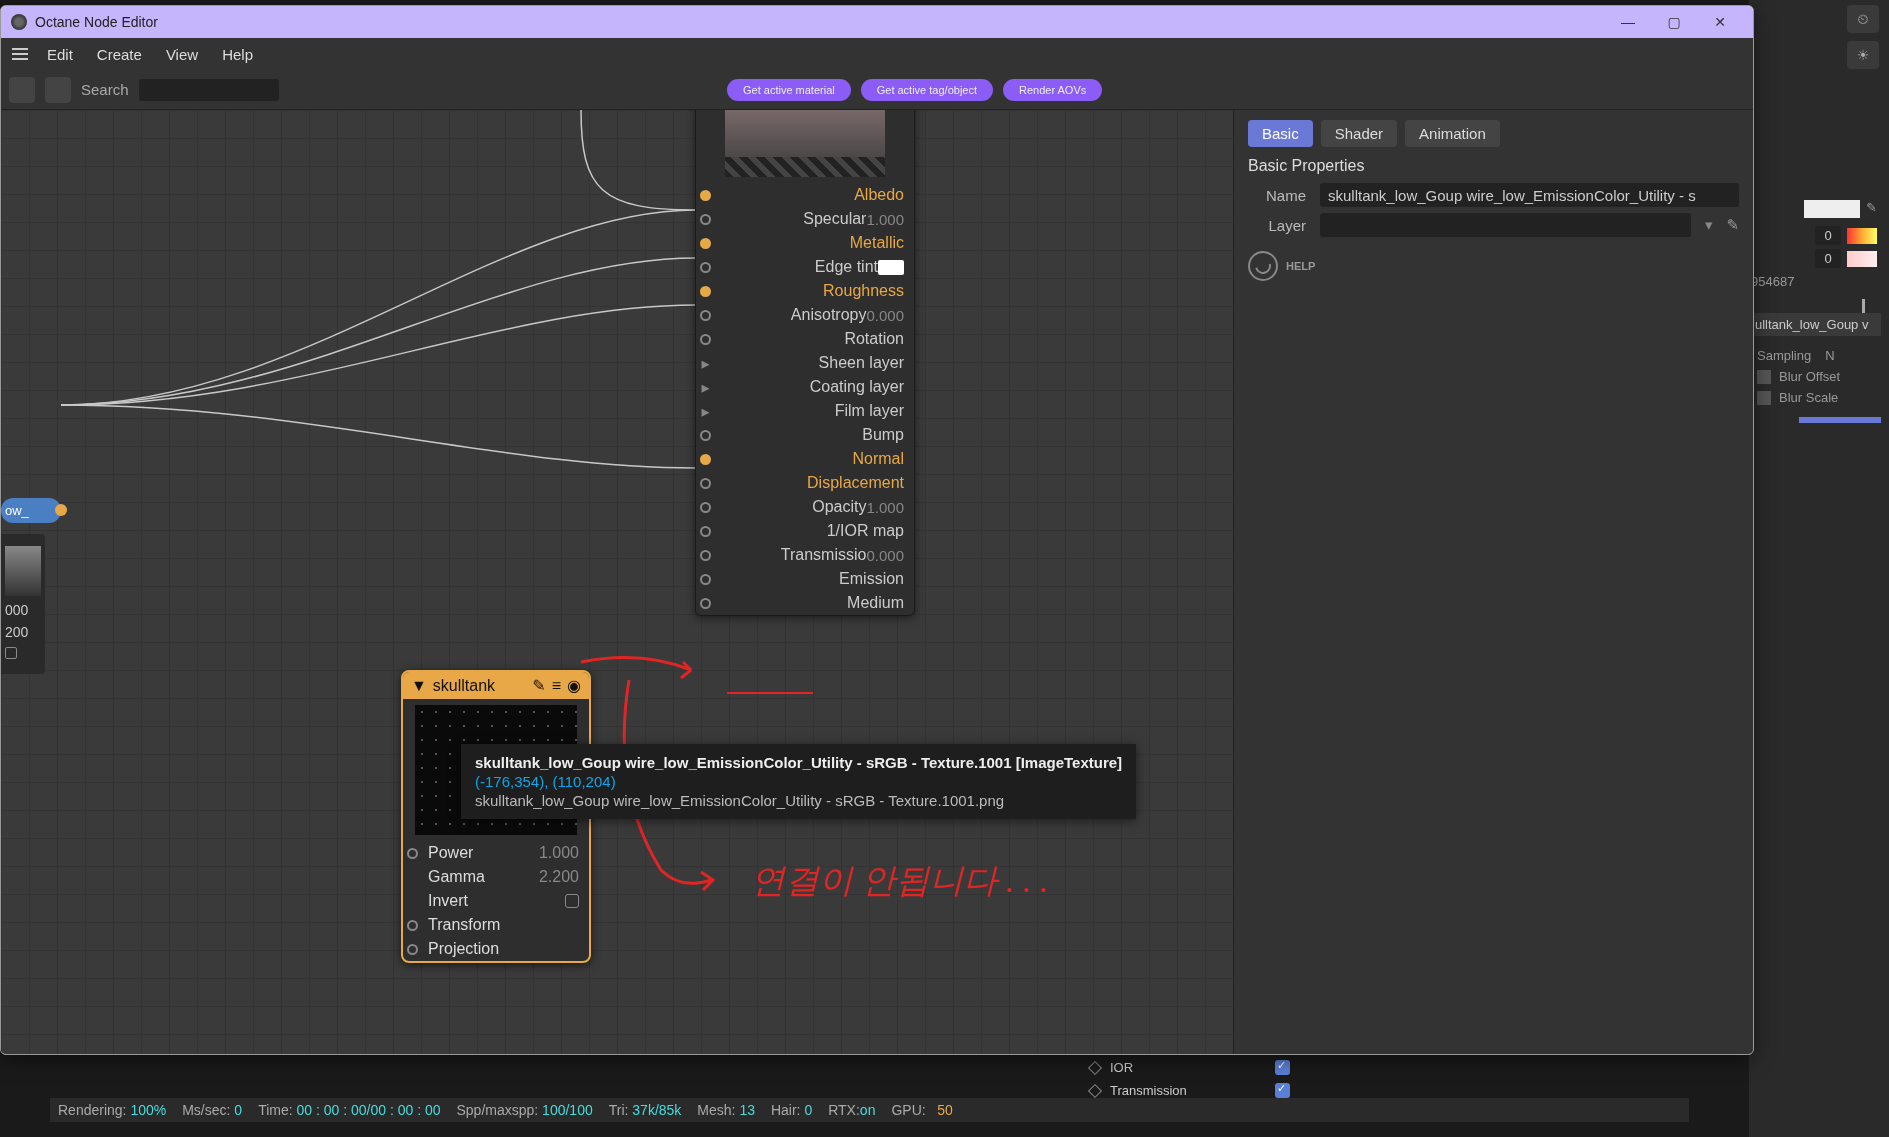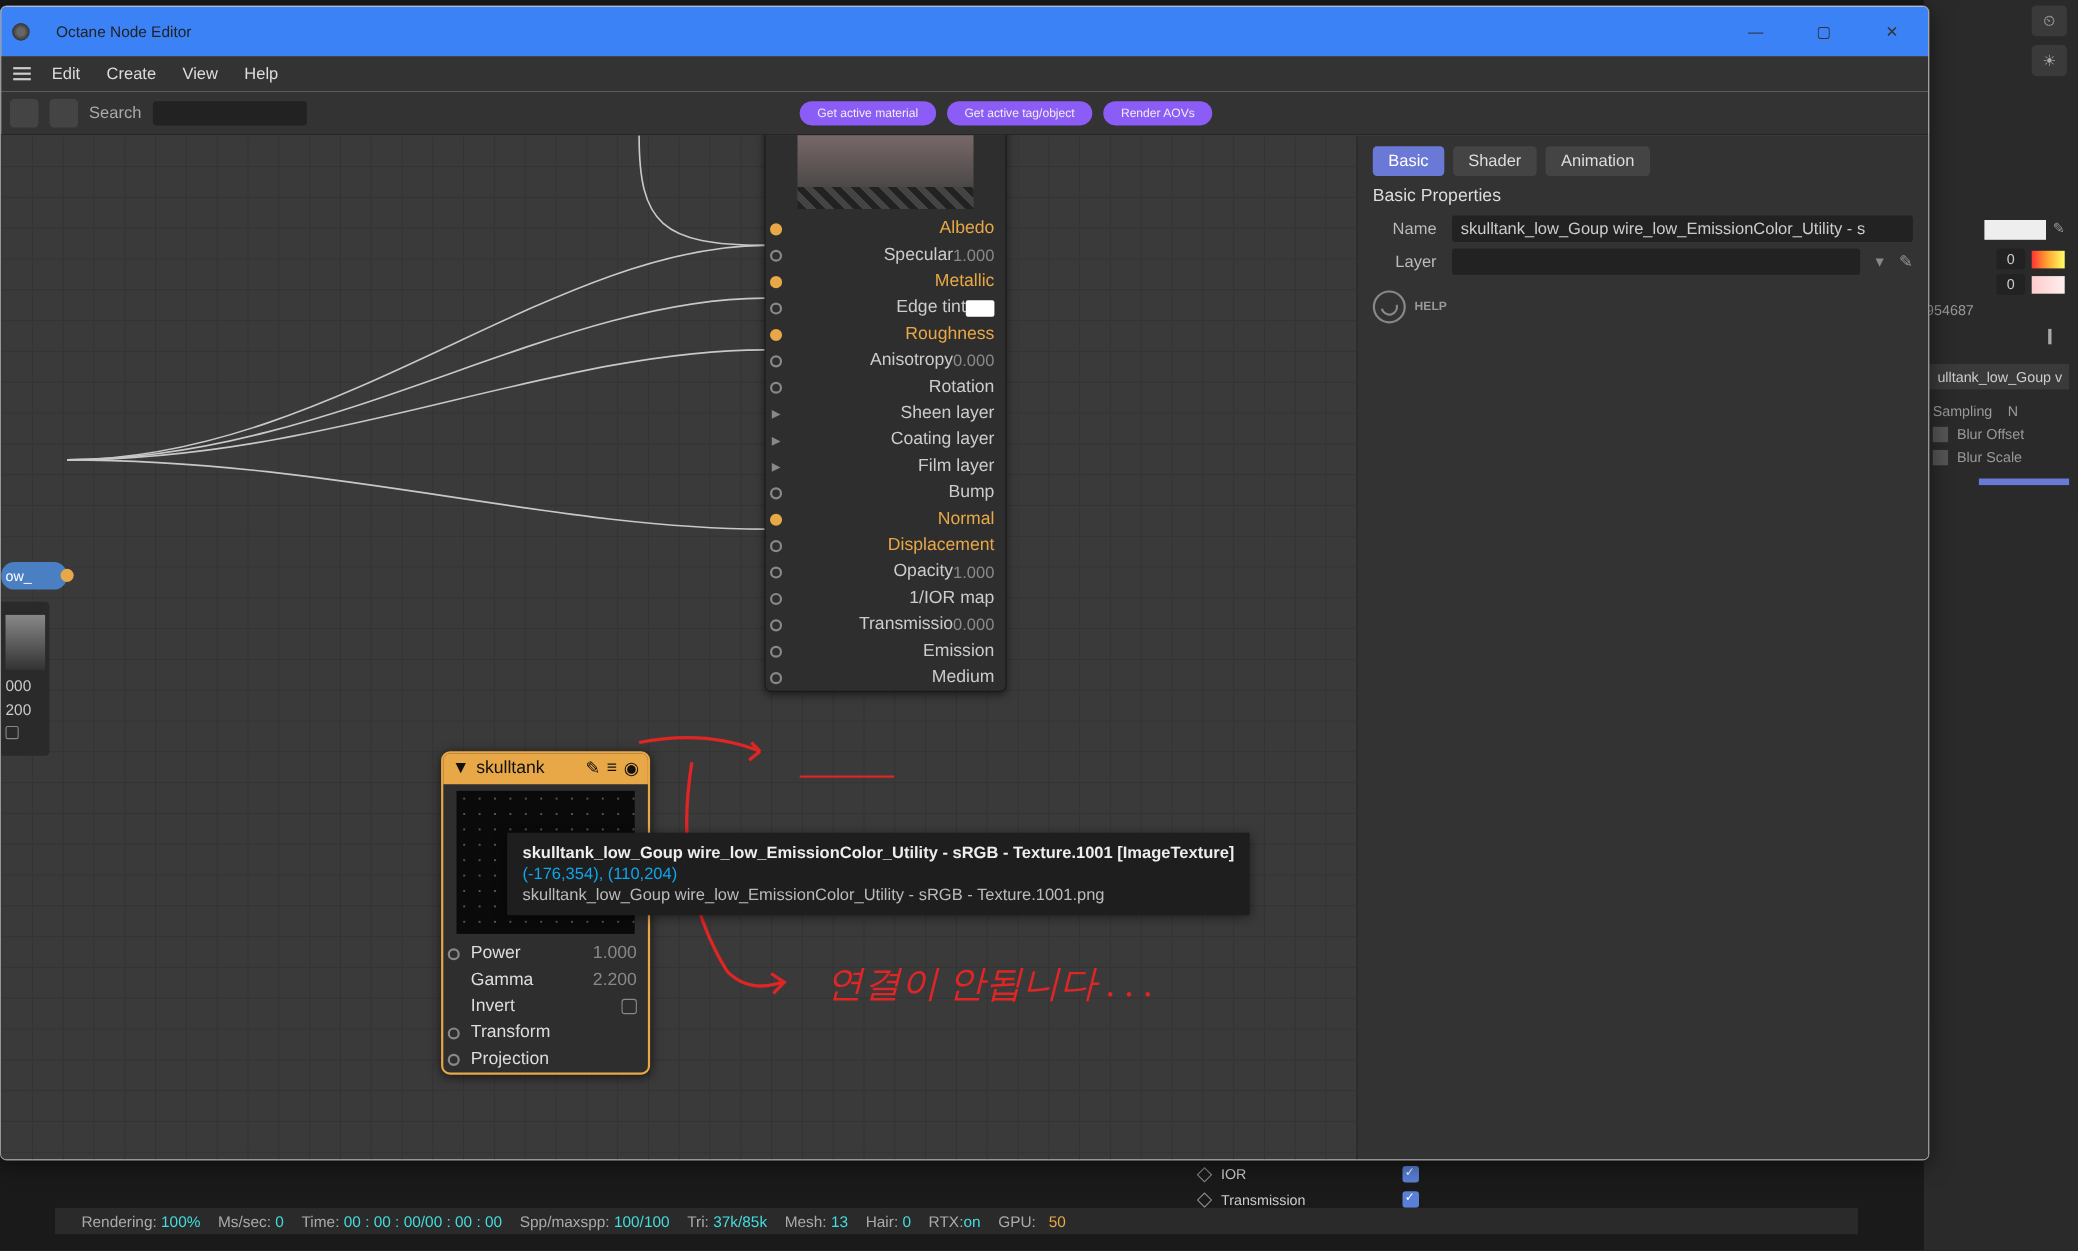--- a/index.html
+++ b/index.html
@@ -17,27 +17,27 @@
 .bg-right .prop-row { display:flex; align-items:center; gap:8px; margin:6px 0; padding-left:8px; }
 .bg-right .mini-sq { width:14px; height:14px; background:#555; }
 
 
 .bg-bottom-panel { position:absolute; left:1090px; top:1056px; width:200px; font-size:13px; color:#ccc; }
 .bg-bottom-panel .row { display:flex; align-items:center; gap:10px; padding:4px 0; }
 .bg-bottom-panel .dia { width:10px; height:10px; border:1px solid #888; transform:rotate(45deg); }
 .bg-bottom-panel .chk { width:15px; height:15px; background:#5a7fd6; border-radius:3px; position:relative; }
 .bg-bottom-panel .chk::after { content:"✓"; position:absolute; color:#fff; font-size:11px; left:2px; top:-1px;}
 
-.statusbar { position:absolute; left:50px; bottom:15px; right:200px; height:24px; display:flex; align-items:center; gap:16px; font-size:14px; color:#aaa; padding:0 24px; background:#2a2a2a; }
+.statusbar { position:absolute; left:50px; bottom:15px; right:200px; height:24px; display:flex; align-items:center; gap:16px; font-size:14px; color:#aaa; padding:0 8px; background:#2a2a2a; }
 .statusbar .cyan { color:#4dd; }
 .statusbar .orange { color:#e8a847; }
 
 
 .window { position:absolute; left:0; top:5px; width:1754px; height:1050px; background:#fefdf5; border:1px solid #999; border-radius:6px; box-shadow:0 4px 20px rgba(0,0,0,.5); display:flex; flex-direction:column; overflow:hidden; }
-.titlebar { height:45px; background:#3b82f6; display:flex; align-items:center; padding:0 10px; color:#222; font-size:14px;gap:16px; }
+.titlebar { height:32px; background:#c4b5fd; display:flex; align-items:center; padding:0 10px; color:#222; font-size:14px; }
 .titlebar .sp { flex:1; }
 .titlebar .wbtn { width:46px; height:32px; display:flex; align-items:center; justify-content:center; font-size:14px; color:#333; }
 .titlebar .logo { width:16px; height:16px; background:radial-gradient(circle,#666 30%,#333 70%); border-radius:50%; margin-right:8px; }
 
 .menubar { height:32px; background:#333; display:flex; align-items:center; padding:0 6px; gap:4px; }
 .menubar .ham { width:26px; height:26px; display:flex; flex-direction:column; justify-content:center; gap:3px; align-items:center; }
 .menubar .ham span { width:16px; height:2px; background:#ccc; }
 .menubar .mi { padding:4px 10px; color:#ddd; font-size:15px; }
 
 .toolbar { height:40px; background:#333; display:flex; align-items:center; padding:0 8px; gap:10px; border-bottom:1px solid #222;}
@@ -130,21 +130,21 @@
       <div class="color-swatch" style="background:linear-gradient(90deg,#f33,#fa3,#ff6);"></div>
     </div>
     <div class="color-row" style="justify-content:flex-end; padding-right:4px;">
       <span class="num-pill">0</span>
       <div class="color-swatch" style="background:linear-gradient(90deg,#fcc,#fee);"></div>
     </div>
     <div style="text-align:left; padding-left:2px; margin-top:6px;">954687</div>
     <div style="height:14px; margin:10px 4px 0; position:relative;">
       <div style="position:absolute; right:12px; top:0; width:3px; height:14px; background:#aaa;"></div>
     </div>
-    <div style="background:#3a3a3a; margin-top:18px; padding:4px 0 4px 6px; color:#ccc;text-align:center;">ulltank_low_Goup v</div>
+    <div style="background:#3a3a3a; padding:4px 0 4px 6px; color:#ccc;">ulltank_low_Goup v</div>
     <div class="tab-row">
       <span>Sampling</span>
       <span>N</span>
     </div>
     <div class="prop-row">
         <span class="mini-sq"></span>
         <span>Blur Offset</span>
       </div>
     <div class="prop-row">
         <span class="mini-sq"></span>

